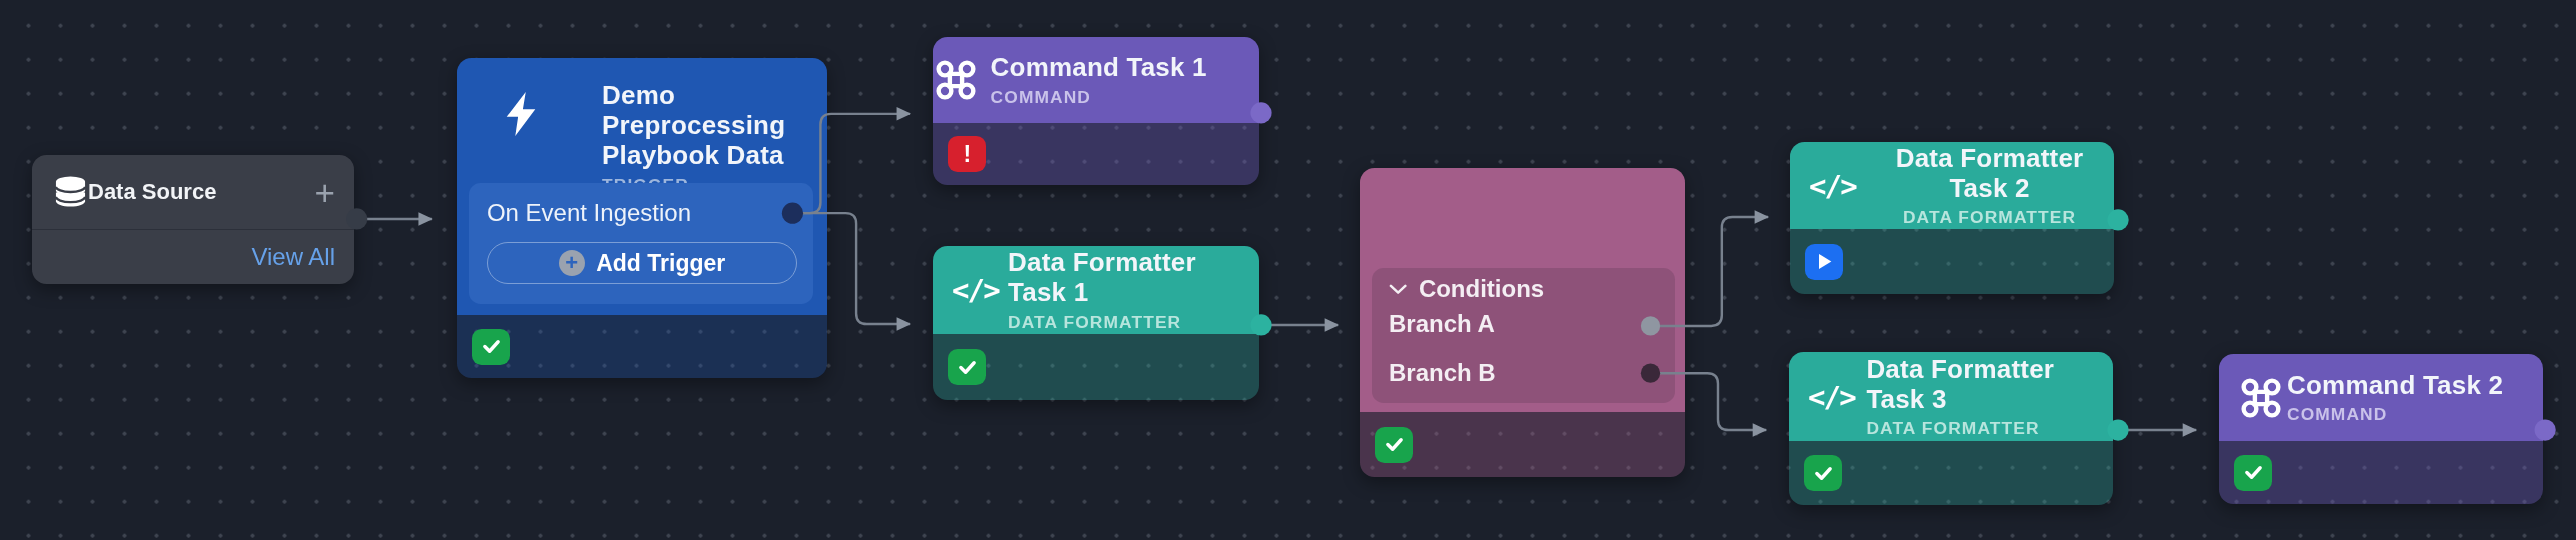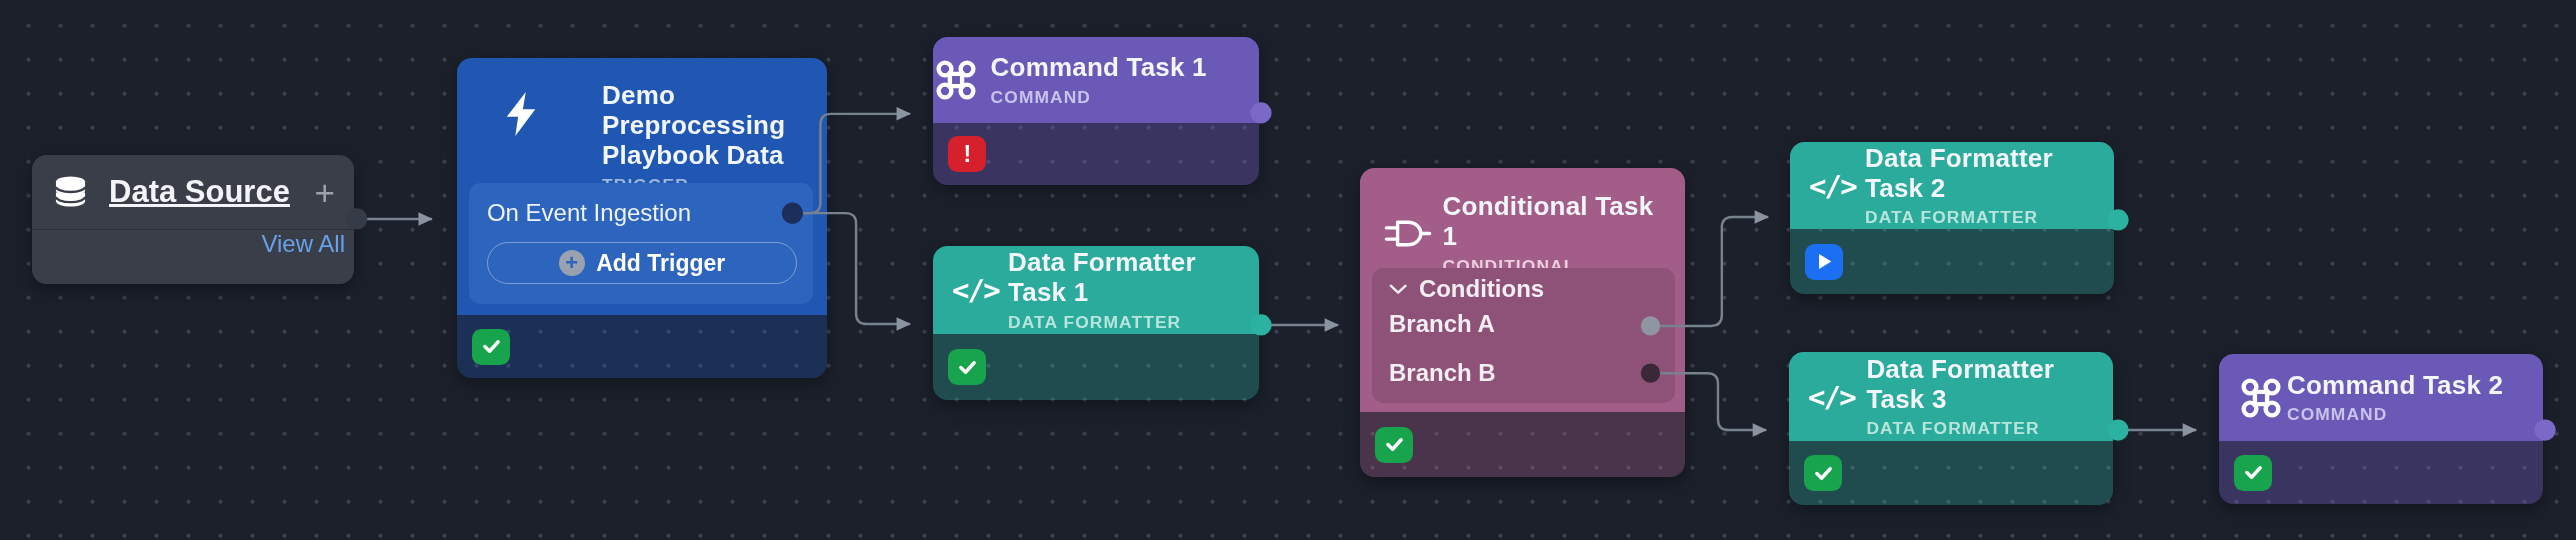--- a/index.html
+++ b/index.html
@@ -31,23 +31,23 @@
   .type-pink{color:#ebcfdf;}
   .code-glyph{font-family:"DejaVu Sans Mono","Liberation Mono",monospace;
     font-size:29px;font-weight:700;color:#fff;letter-spacing:-1.9px;}
   .badge{width:38px;height:36px;border-radius:9.6px;display:flex;align-items:center;justify-content:center;}
   .badge-green{background:#18a44c;}
   .badge-red{background:#d7202d;color:#fff;font-size:23px;font-weight:700;}
   .badge-blue{background:#1c6ff2;}
   
   .ds{background:#3a3e48;}
   .ds-row1{height:74px;display:flex;align-items:center;padding:0 19px 0 21px;border-bottom:1px solid #2c303a;}
-  .ds-title{font-size:31px;font-weight:600;color:#f2f4f7;margin-left:21px;text-decoration:underline;}
+  .ds-title{font-size:22px;font-weight:600;color:#f2f4f7;}
   .ds-plus{margin-left:auto;color:#9aa2ae;font-size:35px;font-weight:300;line-height:1;cursor:default;}
-  .ds-row2{height:54px;display:flex;align-items:flex-start;justify-content:flex-end;padding-right:9px;}
+  .ds-row2{height:54px;display:flex;align-items:center;justify-content:flex-end;padding-right:19px;}
   .ds-viewall{color:#66a1e9;font-size:24px;font-weight:500;}
   
   .t-toprow{display:flex;padding:9.6px 17.4px 0 39px;gap:37px;}
   .t-icon{width:50px;height:93px;display:flex;align-items:center;justify-content:center;}
   .t-text{margin-left:19px;padding-top:12.5px;width:243px;}
   .panel{position:absolute;border-radius:11.6px;}
   .panel-blue{background:#2d64bd;left:11.6px;top:125px;width:344px;height:121px;}
   .p-event{position:absolute;left:18.3px;top:5.8px;height:48px;display:flex;align-items:center;
            font-size:24px;color:#eef3fa;font-weight:400;}
   .p-btn{position:absolute;left:18.3px;top:59px;width:308px;height:40px;border:1.9px solid rgba(230,238,248,.42);
@@ -151,34 +151,20 @@
       <div class="badge badge-green">
         <svg width="21" height="19" viewBox="0 0 22 20">
             <polyline points="4,10 9,15 18,5" fill="none" stroke="#fff" stroke-width="3.6" stroke-linecap="round" stroke-linejoin="round"></polyline>
           </svg>
       </div>
     </div>
   </div>
 
   <div class="node" style="left:1360px;top:168px;width:325px;height:309px;">
     <div class="head head-pink" style="display:block;position:relative;">
-      <div style="display:flex;align-items:center;padding:23px 15.4px 0 23px;">
-        <span class="nicon" style="width:50px;">
-          <svg width="48" height="35" viewBox="0 0 60 38">
-            <g fill="none" stroke="#fff" stroke-width="4.2" stroke-linecap="round" stroke-linejoin="round">
-              <path d="M17 5 h13 c10 0 16 7 16 14 s-6 14-16 14 H17 Z"></path>
-              <path d="M3 12 h14 M3 26 h14 M46 19 h11"></path>
-            </g>
-          </svg>
-        </span>
-        <div style="margin-left:9.6px;">
-          <div class="ntitle">Conditional Task 1</div>
-          <div class="ntype type-pink">CONDITIONAL</div>
-        </div>
-      </div>
       <div class="panel panel-pink">
         <div class="c-row" style="top:5.8px;">
           <span class="nicon">
             <svg width="18.3" height="12.5" viewBox="0 0 19 13">
                 <polyline points="2,3 9.5,10 17,3" fill="none" stroke="#f4eef3" stroke-width="2.6" stroke-linecap="round" stroke-linejoin="round"></polyline>
               </svg>
           </span>
           <span>Conditions</span>
         </div>
         <div class="c-row" style="top:40px;">Branch A</div>
@@ -190,21 +176,21 @@
         <svg width="21" height="19" viewBox="0 0 22 20">
             <polyline points="4,10 9,15 18,5" fill="none" stroke="#fff" stroke-width="3.6" stroke-linecap="round" stroke-linejoin="round"></polyline>
           </svg>
       </div>
     </div>
   </div>
 
   <div class="node" style="left:1790px;top:142px;width:324px;height:152px;">
     <div class="head head-teal" style="padding-left:17.4px;">
       <span class="nicon code-glyph" style="width:50px;">&lt;/&gt;</span>
-      <div style="margin-left:7.7px;">
+      <div style="margin-left:7.7px;text-align:center;">
         <div class="ntitle">Data Formatter Task 2</div>
         <div class="ntype type-teal">DATA FORMATTER</div>
       </div>
     </div>
     <div class="foot foot-teal" style="flex:0 0 65px;">
       <div class="badge badge-blue">
         <svg width="17.4" height="19" viewBox="0 0 18 20">
             <polygon points="3,2 16,10 3,18" fill="#fff"></polygon>
           </svg>
       </div>

